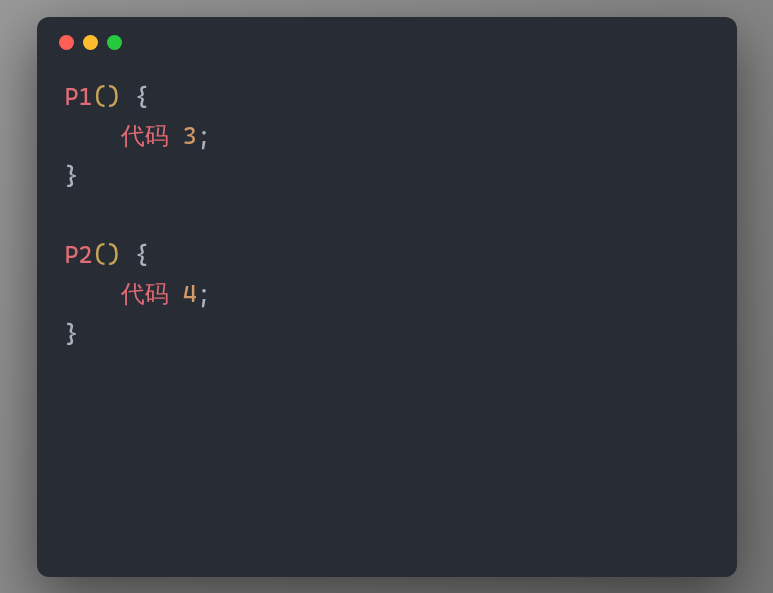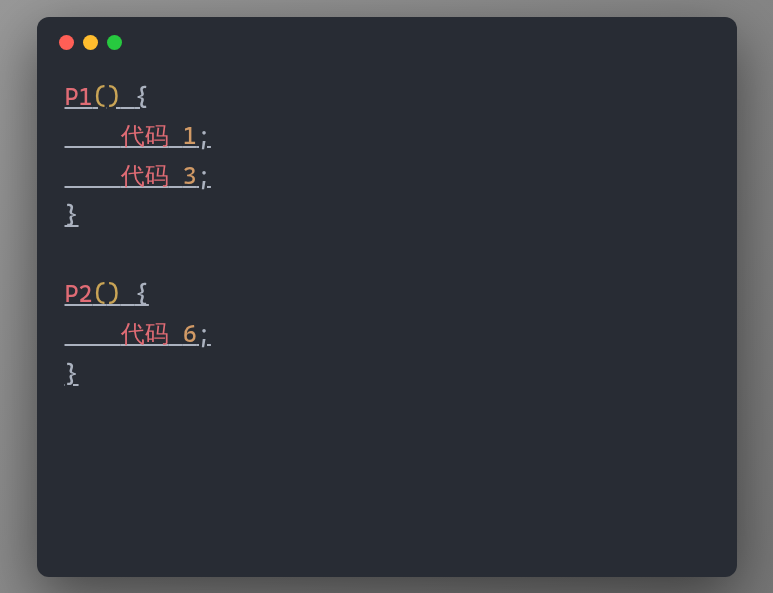--- a/index.html
+++ b/index.html
@@ -32,21 +32,20 @@
       border-radius: 50%;
     }
     .dot.red { background: #ff5f56; }
     .dot.yellow { background: #ffbd2e; }
     .dot.green { background: #27c93f; }
     .code {
       padding: 20px 28px;
       font-size: 24px;
       line-height: 1.65;
       color: #abb2bf;
-      text-decoration: underline;
     }
     .line { white-space: pre; }
     .fn-name { color: #e06c75; }
     .paren { color: #c9a456; }
     .brace { color: #abb2bf; }
     .keyword-cn { color: #e06c75; }
     .num { color: #d19a66; }
     .punc { color: #abb2bf; }
     .blank { height: 1.65em; }
   </style>
@@ -56,31 +55,30 @@
 <div class="window">
   <div class="titlebar">
     <div class="dot red"></div>
     <div class="dot yellow"></div>
     <div class="dot green"></div>
   </div>
   <div class="code">
 
     <div class="line"><span class="fn-name">P1</span><span class="paren">(</span><span class="paren">)</span> <span class="brace">{</span></div>
 
-    <div class="line"><span>    </span><span class="keyword-cn">代码</span><span> </span><span class="num">1</span><span class="punc">;</span></div>
 
 
     <div class="line"><span>    </span><span class="keyword-cn">代码</span><span> </span><span class="num">3</span><span class="punc">;</span></div>
 
     <div class="line"><span class="brace">}</span></div>
 
     <div class="blank"></div>
 
     <div class="line"><span class="fn-name">P2</span><span class="paren">(</span><span class="paren">)</span> <span class="brace">{</span></div>
 
+    <div class="line"><span>    </span><span class="keyword-cn">代码</span><span> </span><span class="num">4</span><span class="punc">;</span></div>
 
 
-    <div class="line"><span>    </span><span class="keyword-cn">代码</span><span> </span><span class="num">6</span><span class="punc">;</span></div>
 
     <div class="line"><span class="brace">}</span></div>
 
   </div>
 </div>
 
 </body></html>

